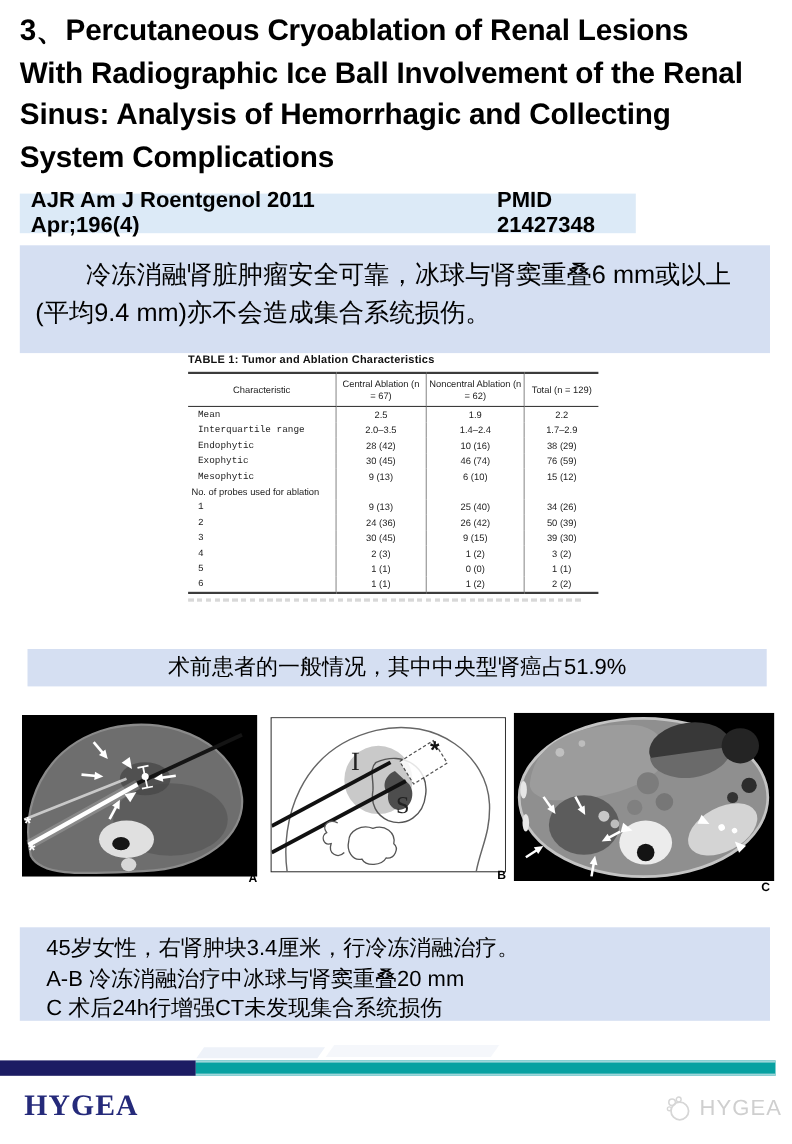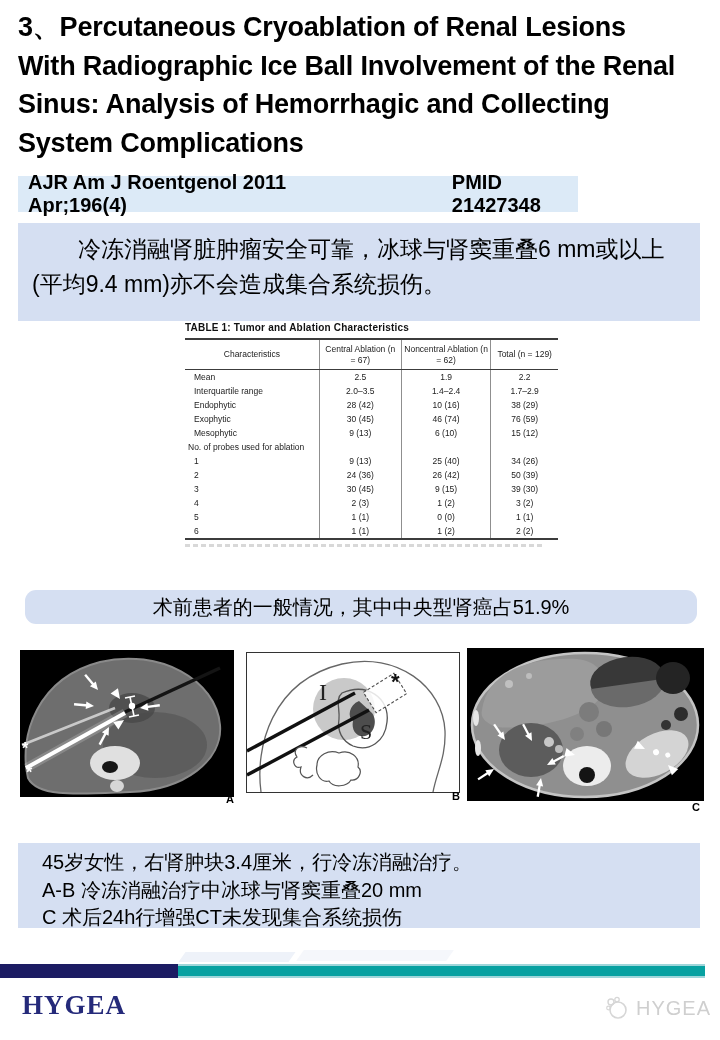--- a/index.html
+++ b/index.html
@@ -11,36 +11,36 @@
 
   .cite{position:absolute;left:18px;top:176px;width:560px;height:36px;background:#dceaf7;
         display:flex;align-items:center;font-size:20px;font-weight:600;}
   .cite .journal{margin-left:10px;}
   .cite .pmid{margin-left:108px;}
 
   .summary{position:absolute;left:18px;top:223px;width:682px;height:98px;background:#d5dff2;
            box-sizing:border-box;padding:9px 14px 0 14px;font-size:23px;line-height:35px;}
   .summary p{margin:0;text-indent:2em;}
 
-  .tablefig{position:absolute;left:185px;top:322px;width:373px;background:#fff;}
+  .tablefig{position:absolute;left:171px;top:322px;width:373px;background:#fff;}
   .tablefig h3{margin:0 0 5px 0;font-size:10px;font-weight:700;color:#111;letter-spacing:.2px;}
   table.ajr{width:100%;border-collapse:collapse;font-size:8.5px;color:#222;table-layout:fixed;}
   .ajr thead td{border-top:2px solid #3c3c3c;border-bottom:1px solid #3c3c3c;text-align:center;
                 padding:4px 2px;line-height:1.25;}
   .ajr td + td{border-left:1px solid #8f8f8f;}
   .ajr tbody td{height:14px;padding:0 3px;}
   .ajr tbody td.tval{text-align:center;}
   .ajr tbody tr:last-child td{border-bottom:2px solid #3c3c3c;}
   .ajr td.tlabel{text-align:left;}
-  .ajr td.tlabel.ind{padding-left:9px;}
+  .ajr td.tlabel.ind{padding-left:9px;font-family:Liberation Mono, monospace;}
   .footnote-blur{margin-top:4px;height:3px;width:96%;opacity:.75;
       background:repeating-linear-gradient(90deg,#cbcbcb 0 5px,transparent 5px 8px);}
 
   .caption{position:absolute;left:25px;top:590px;width:672px;height:34px;background:#d5dff2;
-           font-size:20px;line-height:34px;text-align:center;border-radius:11px;}
+           font-size:20px;line-height:34px;text-align:center;}
 
   .fig{position:absolute;}
   #figA{left:20px;top:650px;width:214px;height:147px;}
   #figB{left:246px;top:652px;width:214px;height:141px;background:#fff;border:1px solid #333;box-sizing:border-box;}
   #figC{left:467px;top:648px;width:237px;height:153px;}
   .figlabel{position:absolute;font-size:11px;font-weight:700;}
   #labA{left:226px;top:793px;} #labB{left:452px;top:790px;} #labC{left:692px;top:801px;}
 
   .case{position:absolute;left:18px;top:843px;width:682px;height:85px;background:#d5dff2;
         box-sizing:border-box;padding:6px 10px 0 24px;font-size:20px;line-height:27.5px;}
@@ -77,21 +77,21 @@
     <h3>TABLE 1: Tumor and Ablation Characteristics</h3>
     <table class="ajr">
       <colgroup>
           <col style="width:36%">
           <col style="width:22%">
           <col style="width:24%">
           <col style="width:18%">
         </colgroup>
       <thead>
         <tr>
-          <td>Characteristics</td>
+          <td>Characteristic</td>
           <td>Central Ablation (n = 67)</td>
           <td>Noncentral Ablation (n = 62)</td>
           <td>Total (n = 129)</td>
         </tr>
       </thead>
       <tbody>
           <tr>
             <td class="tlabel ind">Mean</td>
             <td class="tval">2.5</td>
             <td class="tval">1.9</td>

